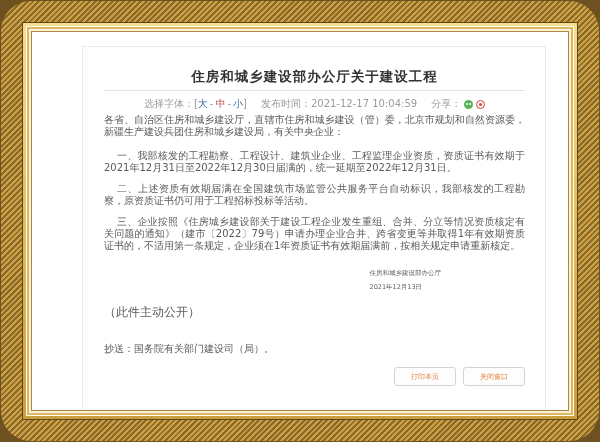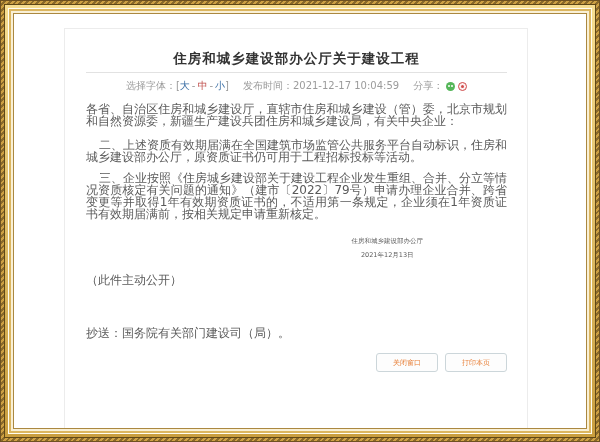--- a/index.html
+++ b/index.html
@@ -1,22 +1,22 @@
 <!DOCTYPE html>
 <html><head>
 <meta charset="utf-8">
 <style>
   * { margin:0; padding:0; box-sizing:border-box; }
   html,body { width:600px; height:442px; }
   body { font-family:"DejaVu Sans","Liberation Sans",sans-serif; background:#ffffff; overflow:hidden; }
 
   
   .frame  { width:600px; height:442px; background:#6e5120; padding:1px; }
-  .f2 { width:100%; height:100%; padding:3px;
-        background:repeating-linear-gradient(135deg,#cda043 0 2px,#8a6a2b 2px 4px); }
+  .f2 { width:100%; height:100%; padding:21px;
+        background:repeating-linear-gradient(135deg,#cda043 0 2px,#8a6a2b 2px 4px);border-radius:30px; }
   .f3 { width:100%; height:100%; background:#5f4716; padding:1px; }
   .f4 { width:100%; height:100%; background:linear-gradient(180deg,#f6dd90,#c99e3f); padding:3px; }
   .f5 { width:100%; height:100%; background:#fffdf2; padding:1px; }
   .f6 { width:100%; height:100%; background:#dcb660; padding:2px; }
   .f7 { width:100%; height:100%; background:#f9f0d6; padding:2px; }
   .f8 { width:100%; height:100%; background:#ab8840; padding:1px; }
   .interior { width:100%; height:100%; background:#fff; overflow:hidden; }
 
   
   .page { margin:14px 0 0 50px; width:464px; height:calc(100% - 14px);
@@ -37,31 +37,31 @@
   .icon { display:inline-block; width:9px; height:9px; border-radius:50%;
           vertical-align:-2px; margin-left:3px; position:relative; cursor:pointer; }
   .icon.wechat { background:#55b659; }
   .icon.wechat::after { content:""; position:absolute; left:2px; top:3px;
           width:2px; height:2px; border-radius:50%; background:#fff;
           box-shadow:3px 0 0 #fff; }
   .icon.weibo { border:1px solid #cf4a4a; background:#fdf0f0; }
   .icon.weibo::after { content:""; position:absolute; left:2px; top:2px;
           width:3px; height:3px; border-radius:50%; background:#cf4a4a; }
 
-  .bodytext { margin-top:12px; font-size:12px; line-height:12px; color:#5a5a5a;
+  .bodytext { margin-top:5px; font-size:10px; line-height:12px; color:#5a5a5a;
               text-align:justify; }
   .bodytext p { margin-bottom:9px; text-indent:13px; }
   .bodytext p.salutation { text-indent:0; margin-bottom:12px; }
 
   .sig { margin-top:14px; text-align:right; padding-right:84px;
          font-size:6.5px; color:#5a5a5a; }
-  .sig-inner { display:inline-block; text-align:center; line-height:14px; }
+  .sig-inner { display:inline-block; text-align:left; line-height:14px; }
 
   .note { margin-top:10px; font-size:12px; color:#5a5a5a; }
-  .cc   { margin-top:36px; font-size:12px; color:#5a5a5a; }
+  .cc   { margin-top:21px; font-size:10px; color:#5a5a5a; }
 
   .btns { margin-top:11px; display:flex; justify-content:flex-end; gap:7px; }
   .btn  { height:19px; min-width:62px; padding:0 12px; background:#fdfdfd;
           border:1px solid #ccd6da; border-radius:3px; color:#e8813a;
           font-size:7px; line-height:16px; cursor:pointer;
           font-family:"DejaVu Sans","Liberation Sans",sans-serif; }
 </style>
 </head>
 <body>
 
@@ -82,38 +82,39 @@
             </div>
 
             <div class="divider"></div>
 
             <div class="meta">
               <span>选择字体：</span><span>[</span><a class="lnk-blue">大</a><span class="seg">-</span><a class="lnk-red">中</a><span class="seg">-</span><a class="lnk-blue">小</a><span>]</span><span class="gap"></span><span>发布时间：</span><span>2021-12-17 10:04:59</span><span class="gap"></span><span>分享：</span><span class="icon wechat"></span><span class="icon weibo"></span>
             </div>
 
             <div class="bodytext">
               <p class="salutation">各省、自治区住房和城乡建设厅，直辖市住房和城乡建设（管）委，北京市规划和自然资源委，新疆生产建设兵团住房和城乡建设局，有关中央企业：</p>
-              <p>二、上述资质有效期届满在全国建筑市场监管公共服务平台自动标识，住房和城乡建设部办公厅，原资质证书仍可用于工程招标投标等活动。</p>
+              <p>一、我部核发的工程勘察、工程设计、建筑业企业、工程监理企业资质，资质证书有效期于2021年12月31日至2022年12月30日届满的，统一延期至2022年12月31日。</p>
+              <p>二、上述资质有效期届满在全国建筑市场监管公共服务平台自动标识，我部核发的工程勘察，原资质证书仍可用于工程招标投标等活动。</p>
               <p>三、企业按照《住房城乡建设部关于建设工程企业发生重组、合并、分立等情况资质核定有关问题的通知》（建市〔2022〕79号）申请办理企业合并、跨省变更等并取得1年有效期资质证书的，不适用第一条规定，企业须在1年资质证书有效期届满前，按相关规定申请重新核定。</p>
             </div>
 
             <div class="sig">
               <div class="sig-inner">
                 <div>住房和城乡建设部办公厅</div>
                 <div>2021年12月13日</div>
               </div>
             </div>
 
             <div class="note">（此件主动公开）</div>
 
             <div class="cc">抄送：国务院有关部门建设司（局）。</div>
 
             <div class="btns">
+              <button class="btn">打印本页</button>
               <button class="btn">关闭窗口</button>
-              <button class="btn">打印本页</button>
             </div>
 
           </div>
 
         </div>
        </div>
       </div>
      </div>
     </div>
    </div>

